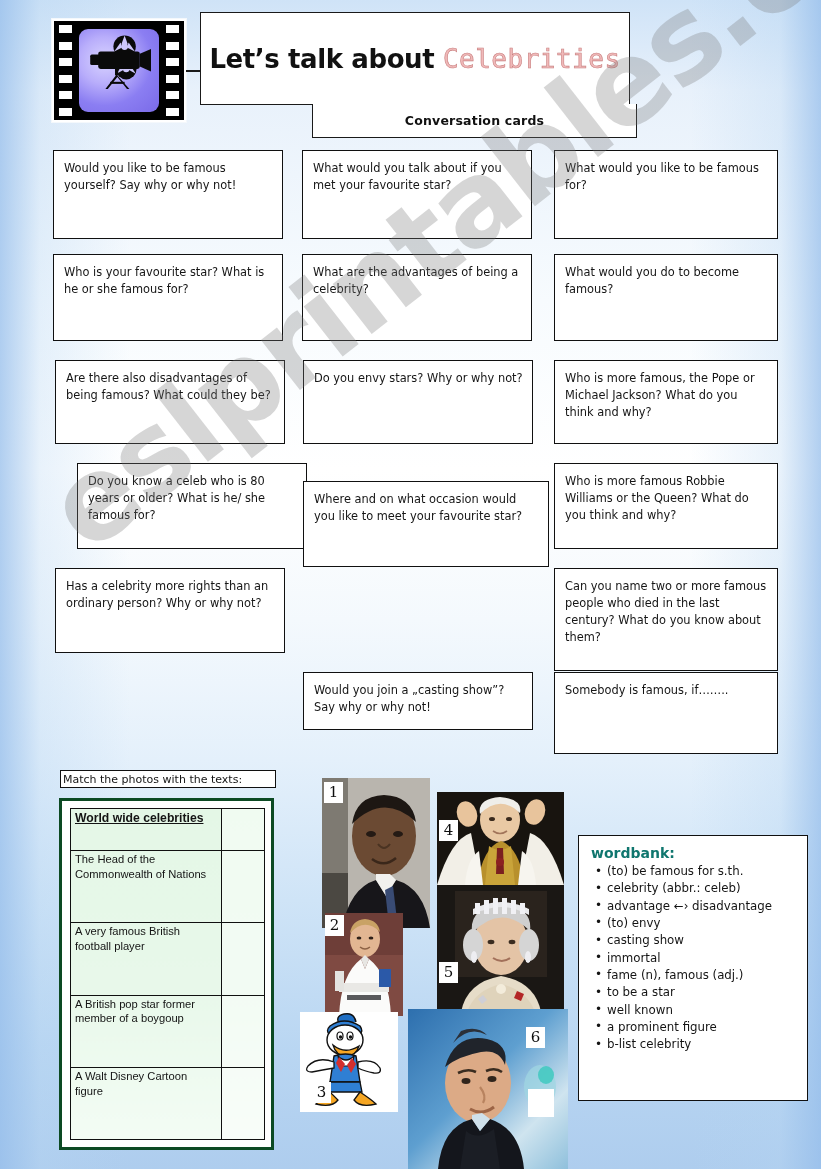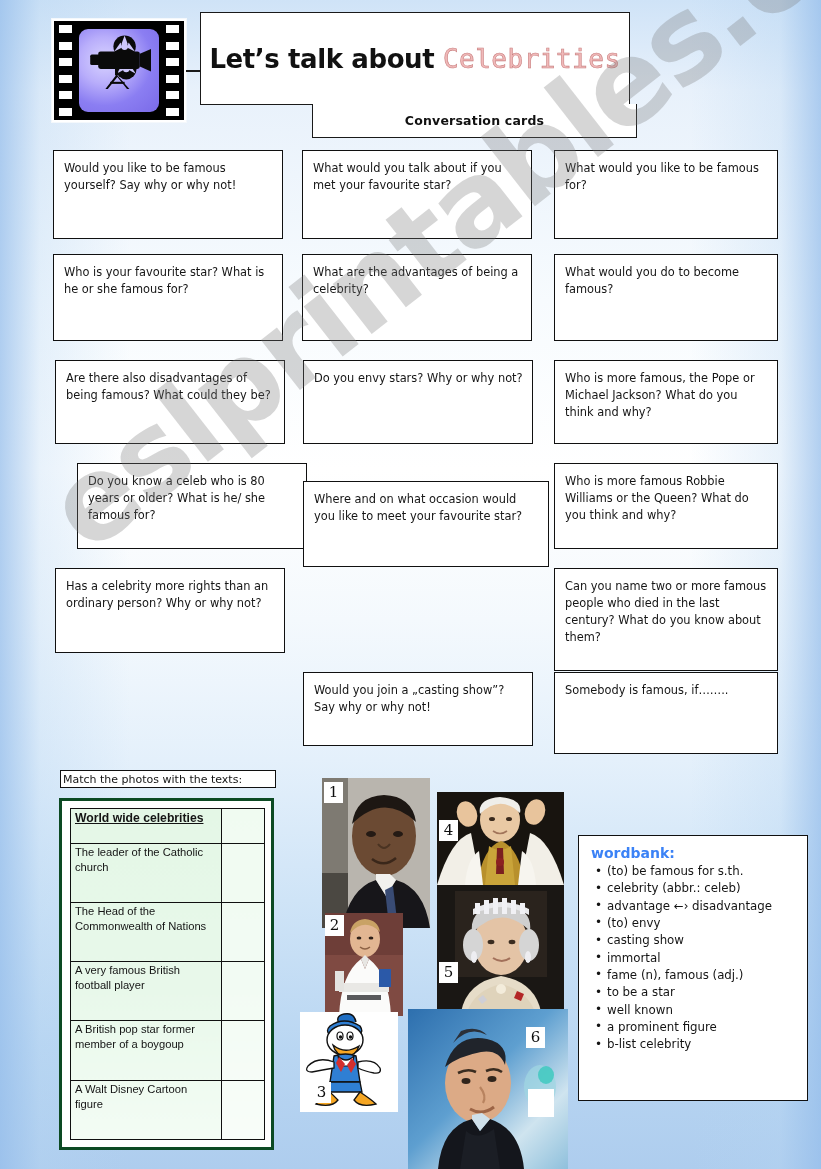--- a/index.html
+++ b/index.html
@@ -233,21 +233,21 @@
     border:1.5px solid #101010;
     box-sizing:border-box;
     padding:9px 10px 6px 12px;
     z-index:25;
   }
   .wordbank h4{
     margin:0 0 2px 0;
     font-family:"DejaVu Sans", sans-serif;
     font-weight:700;
     font-size:14px;
-    color:#3b82f6;
+    color:#0f766e;
   }
   .wordbank ul{
     margin:0; padding:0 0 0 16px;
     list-style:none;
   }
   .wordbank li{
     position:relative;
     font-family:"DejaVu Sans", sans-serif;
     font-size:11.8px;
     line-height:1.47;
@@ -357,36 +357,32 @@
     <div class="qcard" style="left:303px; top:360px; width:230px; height:84px;">Do you envy stars? Why or why not?</div>
     <div class="qcard" style="left:554px; top:360px; width:224px; height:84px;">Who is more famous, the Pope or Michael Jackson? What do you think and why?</div>
 
     <div class="qcard" style="left:55px;  top:463px; width:230px; height:86px;margin-left:22px;">Do you know a celeb who is 80 years or older? What is he/ she famous for?</div>
     <div class="qcard" style="left:303px; top:481px; width:246px; height:86px;">Where and on what occasion would you like to meet your favourite star?</div>
     <div class="qcard" style="left:554px; top:463px; width:224px; height:86px;">Who is more famous Robbie Williams or the Queen? What do you think and why?</div>
 
     <div class="qcard" style="left:55px;  top:568px; width:230px; height:85px;">Has a celebrity more rights than an ordinary person? Why or why not?</div>
     <div class="qcard" style="left:554px; top:568px; width:224px; height:103px;">Can you name two or more famous people who died in the last century? What do you know about them?</div>
 
-    <div class="qcard" style="left:303px; top:672px; width:230px; height:74px;">Would you join a „casting show”? Say why or why not!</div>
+    <div class="qcard" style="left:303px; top:672px; width:230px; height:58px;">Would you join a „casting show”? Say why or why not!</div>
     <div class="qcard" style="left:554px; top:672px; width:224px; height:82px;">Somebody is famous, if……..</div>
   </div>
 
   <div id="match">
     <div class="match-label">Match the photos with the texts:</div>
 
     <div class="match-table-frame">
       <table class="match-table">
         <tbody>
           <tr>
             <td class="hdr">World wide celebrities</td>
-            <td class="ansbox"></td>
-          </tr>
-          <tr>
-            <td>The leader of the Catholic church</td>
             <td class="ansbox"></td>
           </tr>
           <tr>
             <td>The Head of the Commonwealth of Nations</td>
             <td class="ansbox"></td>
           </tr>
           <tr>
             <td>A very famous British football player</td>
             <td class="ansbox"></td>
           </tr>

